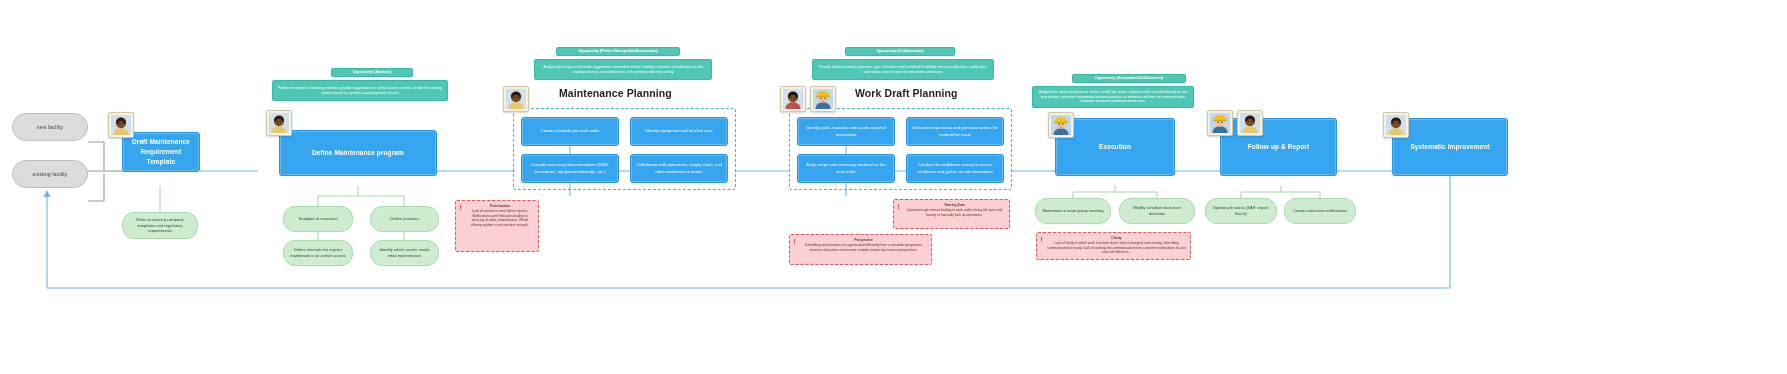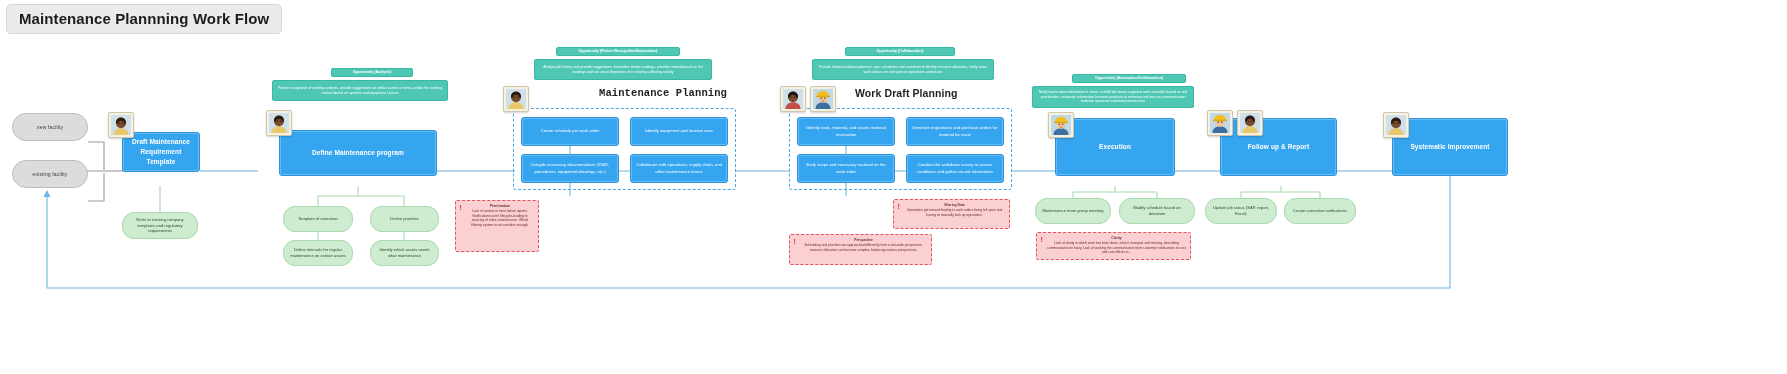--- a/index.html
+++ b/index.html
@@ -98,21 +98,20 @@
     box-shadow:0 1px 2px rgba(0,0,0,.18);
     overflow:hidden;
   }
   .avatar svg { display:block; width:100%; height:100%; }
 </style>
 </head>
 <body>
 
 <div id="board">
 
-  <div class="title-chip">Maintenance Plannning Work Flow</div>
 
   <svg class="svg-layer" viewBox="0 0 1787 374">
     <g fill="none" stroke="#6fb6e3" stroke-width="1.1">
 
       <path d="M88 142 L104 142 L104 170" stroke="#9a9a9a"></path>
       <path d="M88 201 L104 201 L104 173" stroke="#9a9a9a"></path>
       <path d="M104 171 L123 171" stroke="#9a9a9a"></path>
 
       <path d="M20 171 L104 171" stroke="#9a9a9a"></path>
       <path d="M200 171 L258 171"></path>
@@ -152,21 +151,21 @@
 
       <path d="M1337 171 L1392 171"></path>
 
       <path d="M1450 173 L1450 288 L47 288 L47 196"></path>
     </g>
 
     <path d="M47 190 L43.5 197 L50.5 197 Z" fill="#6fb6e3"></path>
   </svg>
 
   <div class="group-frame" style="left:513px; top:108px; width:223px; height:82px;"></div>
-  <div class="group-title" style="left:599px; top:87px;font-family:Liberation Mono, monospace;">Maintenance Planning</div>
+  <div class="group-title" style="left:559px; top:87px;">Maintenance Planning</div>
 
   <div class="group-frame" style="left:789px; top:108px; width:223px; height:82px;"></div>
   <div class="group-title" style="left:855px; top:87px;">Work Draft Planning</div>
 
   <div class="node pill" style="left:12px; top:113px; width:76px; height:28px;">
     <span>new facility</span>
   </div>
   <div class="node pill" style="left:12px; top:160px; width:76px; height:28px;">
     <span>existing facility</span>
   </div>

